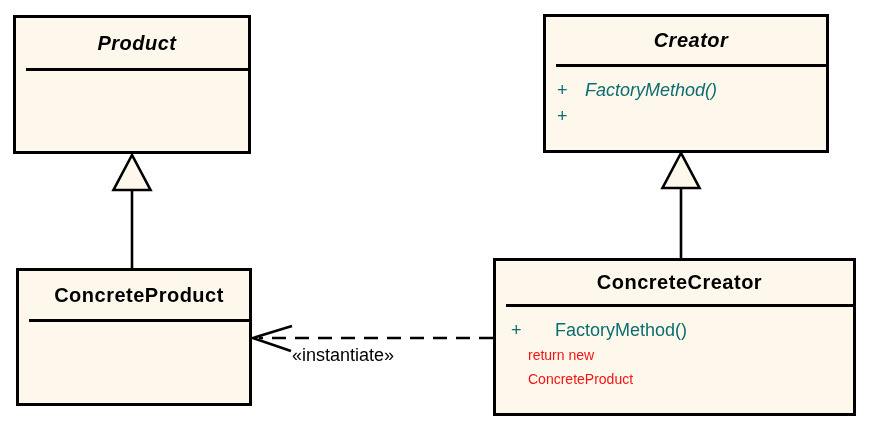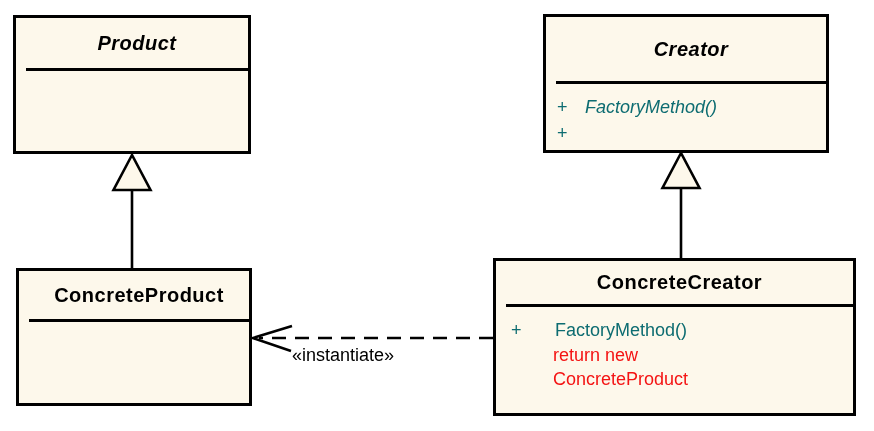--- a/index.html
+++ b/index.html
@@ -61,38 +61,38 @@
   }
   .creator-row { padding-left: 11px; }
   .creator-row .vis { width: 28px; }
   .cc-row { padding-left: 15px; }
   .cc-row .vis { width: 44px; }
 
   .mname.italic { font-style: italic; }
 
   .note-line {
     color: #f41414;
-    margin-left: 57px;
-    font-size: 18px;
+    margin-left: 32px;
+    font-size: 14px;
     line-height: 24px;
     white-space: nowrap;
   }
 
   .edge-label {
     position: absolute;
     font-size: 18px;
     color: #000000;
     white-space: nowrap;
   }
 
   
   .box-product          { left: 13px;  top: 15px;  width: 238px; height: 139px; }
   .box-product .class-title          { height: 53px; }
   .box-creator          { left: 543px; top: 14px;  width: 286px; height: 139px; }
-  .box-creator .class-title          { height: 67px; }
+  .box-creator .class-title          { height: 50px; }
   .box-concrete-product { left: 16px;  top: 268px; width: 236px; height: 138px; }
   .box-concrete-product .class-title { height: 51px; }
   .box-concrete-creator { left: 493px; top: 258px; width: 363px; height: 158px; }
   .box-concrete-creator .class-title { height: 46px; }
 </style>
 </head>
 <body>
 
 <div class="canvas">
 

